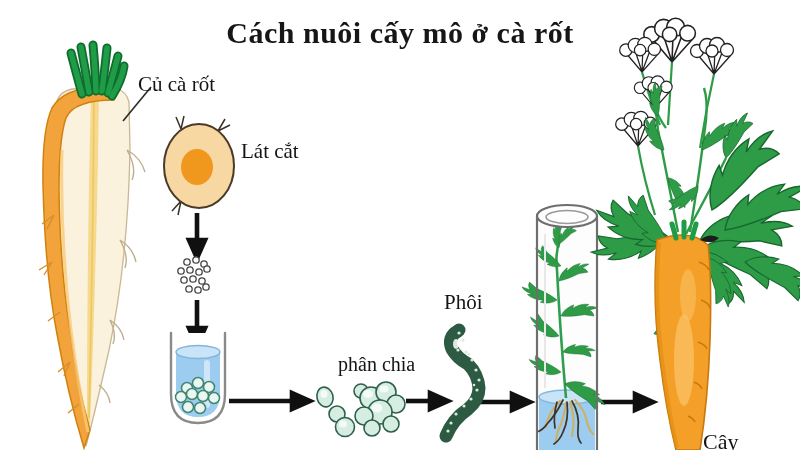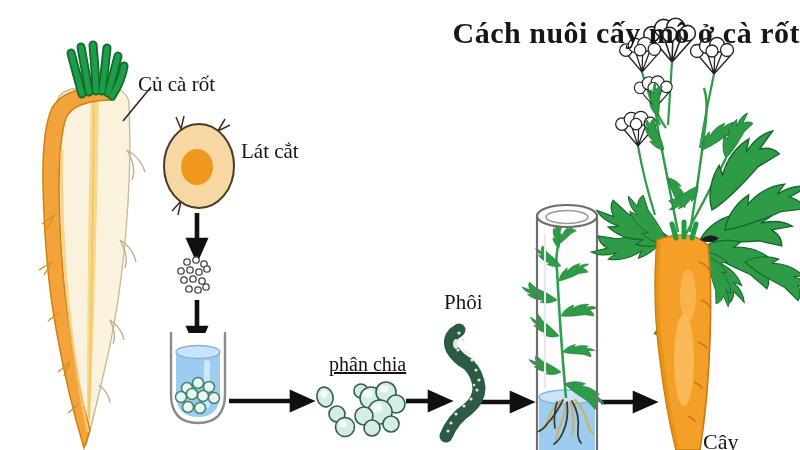--- a/index.html
+++ b/index.html
@@ -1,18 +1,18 @@
 <!DOCTYPE html>
 <html><head>
 <meta charset="utf-8">
 <style>
   html,body{margin:0;padding:0;background:#fff;}
   .stage{position:relative;width:800px;height:450px;background:#ffffff;overflow:hidden;
          font-family:"Liberation Serif", serif;}
-  .title{position:absolute;left:0;right:0;top:16px;text-align:right;
+  .title{position:absolute;left:0;right:0;top:16px;text-align:center;
          font-size:30px;font-weight:bold;color:#161616;letter-spacing:.5px;}
   .lbl{position:absolute;color:#141414;font-size:21px;white-space:nowrap;}
   .lbl-cay{font-size:22px;}
   svg{position:absolute;left:0;top:0;}
 </style>
 </head>
 <body>
 
 <div class="stage">
 
@@ -296,16 +296,16 @@
             <path d="M692,238 L696,224"></path>
         </g>
         <path d="M700,240 q10,-8 19,-2 q-7,7 -19,2 Z" fill="#1C1C1C"></path>
       </g>
     </g>
   </svg>
 
   <div class="title">Cách nuôi cấy mô ở cà rốt</div>
   <div class="lbl" style="left:138px;top:72px;">Củ cà rốt</div>
   <div class="lbl" style="left:241px;top:139px;">Lát cắt</div>
-  <div class="lbl" style="left:329px;top:353px;font-size:20px;text-decoration:underline;">phân chia</div>
+  <div class="lbl" style="left:338px;top:353px;font-size:20px;">phân chia</div>
   <div class="lbl" style="left:444px;top:290px;">Phôi</div>
   <div class="lbl lbl-cay" style="left:703px;top:429px;">Cây</div>
 </div>
 
 </body></html>

